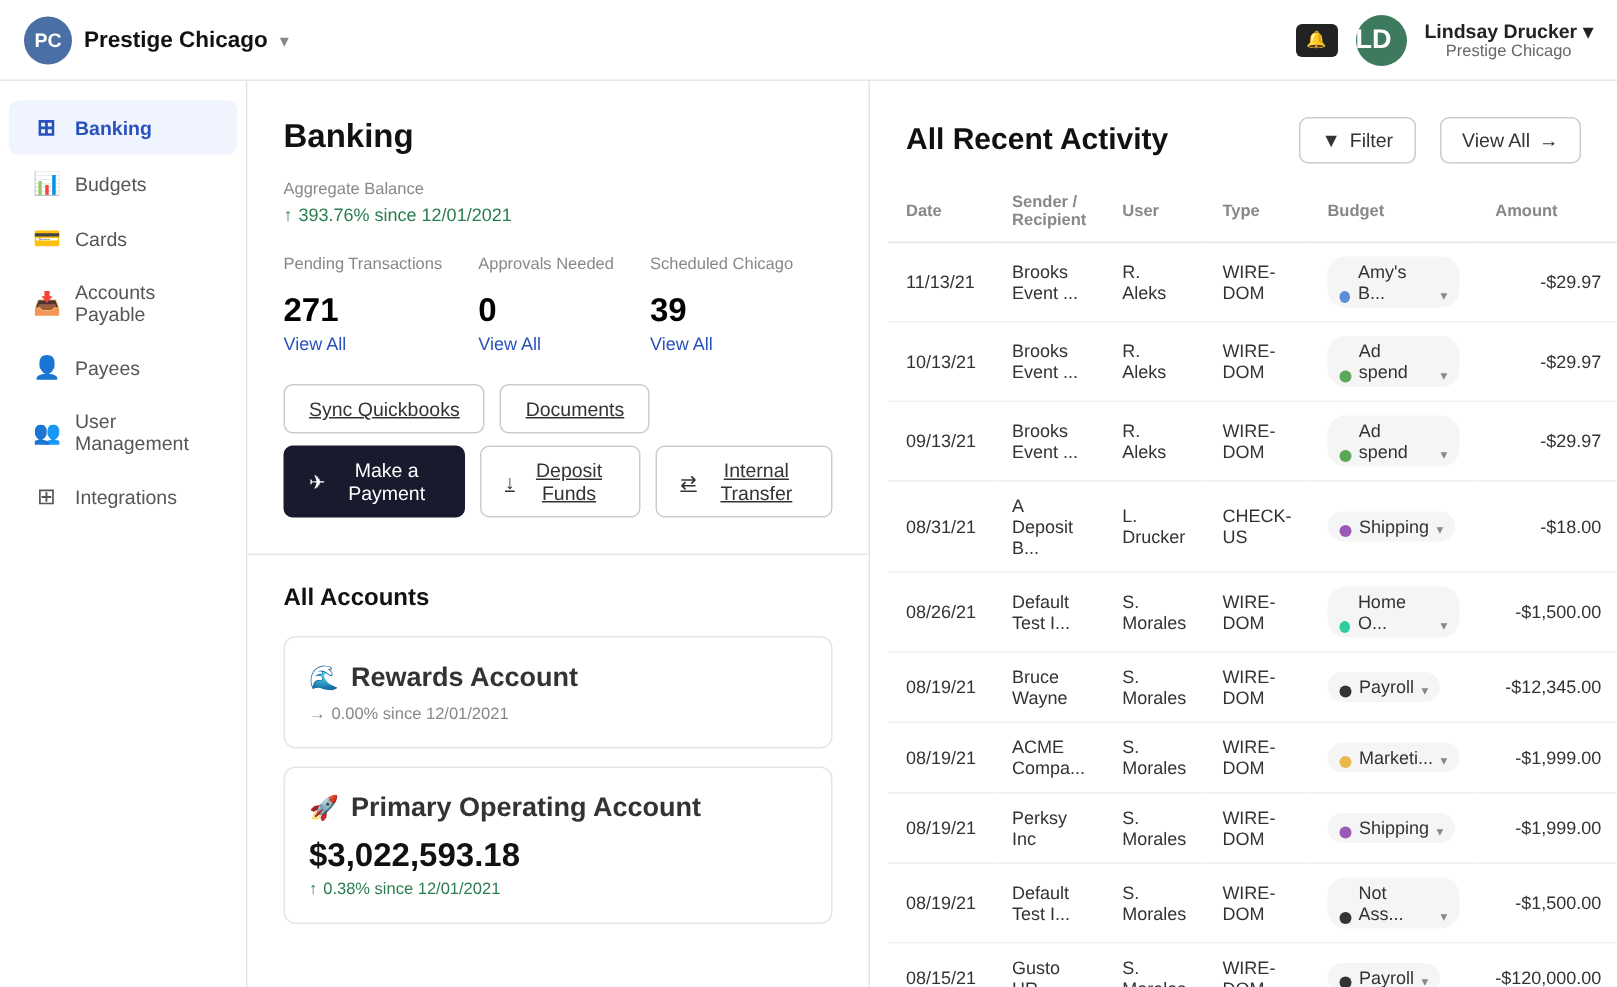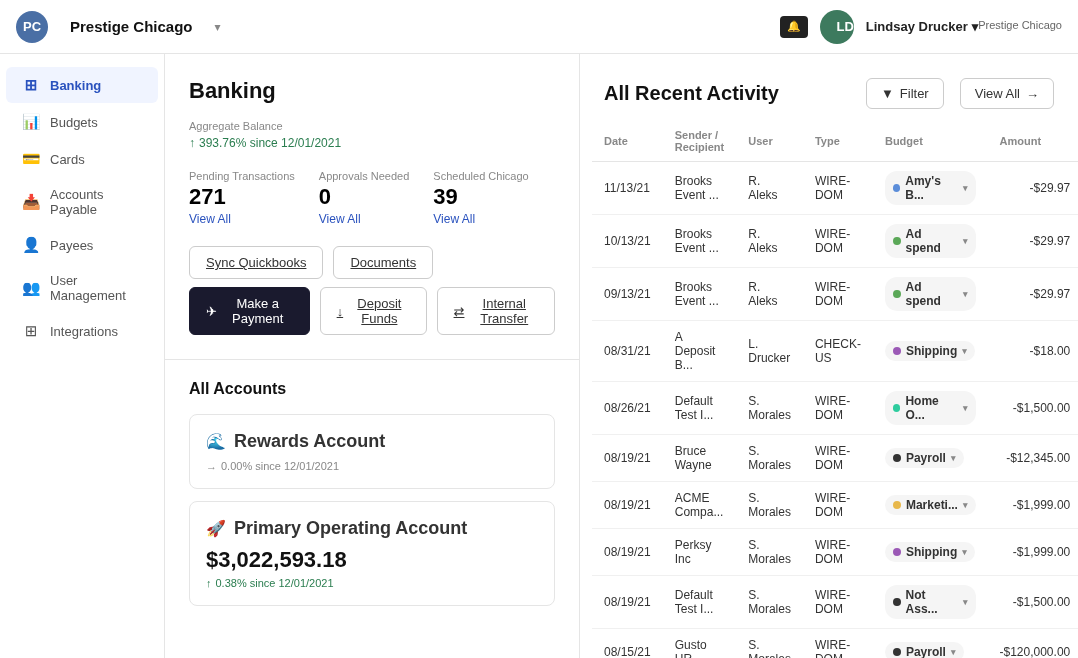--- a/index.html
+++ b/index.html
@@ -6,41 +6,41 @@
     body { font-family: -apple-system, BlinkMacSystemFont, 'Segoe UI', sans-serif; background: #f5f5f5; color: #222; font-size: 13px; }
 
     .app { display: flex; flex-direction: column; height: 658px; width: 1078px; overflow: hidden; }
 
     
     .top-nav {
       display: flex; align-items: center; justify-content: space-between;
       background: #fff; border-bottom: 1px solid #e5e5e5; padding: 0 16px;
       height: 54px; flex-shrink: 0;
     }
-    .top-nav-left { display: flex; align-items: center; gap: 22px; }
+    .top-nav-left { display: flex; align-items: center; gap: 8px; }
     .logo-circle {
       width: 32px; height: 32px; border-radius: 50%;
       background: #4a6fa5; color: #fff; display: flex; align-items: center;
       justify-content: center; font-weight: 700; font-size: 13px;
     }
     .brand-name { font-weight: 700; font-size: 15px; color: #111; }
     .chevron-icon { color: #888; font-size: 12px; }
 
     .top-nav-right { display: flex; align-items: center; gap: 12px; }
     .notif-btn {
       background: #222; color: #fff; border-radius: 4px;
       width: 28px; height: 22px; display: flex; align-items: center;
       justify-content: center; font-size: 11px; position: relative; cursor: pointer;
     }
     .user-avatar {
       width: 34px; height: 34px; border-radius: 50%; background: #3d7a5e;
-      color: #fff; display: flex; align-items: center; justify-content: flex-end;
-      font-weight: 700; font-size: 13px; cursor: pointer;
-    }
-    .user-info { display: flex; flex-direction: row; }
+      color: #fff; display: flex; align-items: center; justify-content: flex-start;
+      font-weight: 700; font-size: 18px; cursor: pointer;
+    }
+    .user-info { display: flex; flex-direction: column; align-items: center; }
     .user-name { font-weight: 600; font-size: 13px; display: flex; align-items: center; gap: 4px; }
     .user-org { font-size: 11px; color: #666; }
 
     
     .main { display: flex; flex: 1; overflow: hidden; }
 
     
     .sidebar {
       width: 165px; background: #fff; border-right: 1px solid #e5e5e5;
       padding: 12px 0; flex-shrink: 0; overflow-y: auto;
@@ -65,21 +65,21 @@
     .panel-header { padding: 24px 24px 16px; }
     .panel-title { font-size: 22px; font-weight: 700; color: #111; margin-bottom: 16px; }
 
     .balance-section { margin-bottom: 20px; }
     .balance-label { font-size: 11px; color: #888; margin-bottom: 4px; }
     .balance-amount { font-size: 28px; font-weight: 700; color: #111; }
     .balance-change { display: flex; align-items: center; gap: 4px; margin-top: 4px; font-size: 12px; color: #2a7d4f; }
 
     .stats-row { display: flex; gap: 24px; margin-bottom: 20px; }
     .stat-item { display: flex; flex-direction: column; }
-    .stat-label { font-size: 11px; color: #888; margin-bottom: 2px; }
+    .stat-label { font-size: 11px; color: #888; margin-bottom: 12px; }
     .stat-value { font-size: 22px; font-weight: 700; color: #000000; }
     .stat-link { color: #2a52be; font-size: 12px; text-decoration: none; cursor: pointer; margin-top: 2px; }
 
     .action-buttons { display: flex; gap: 10px; margin-bottom: 8px; }
     .btn {
       padding: 8px 16px; border-radius: 6px; border: 1px solid #ccc;
       background: #fff; font-size: 13px; cursor: pointer; font-weight: 500;
       display: flex; align-items: center; gap: 6px;
     }
     .btn-primary { background: #1a1a2e; color: #fff; border-color: #1a1a2e; }
@@ -118,23 +118,23 @@
     .activity-table th {
       text-align: left; font-size: 11px; font-weight: 600; color: #888;
       padding: 8px 12px; border-bottom: 1px solid #e5e5e5; background: #fff;
     }
     .activity-table td {
       padding: 9px 12px; border-bottom: 1px solid #f0f0f0;
       font-size: 12px; color: #333; vertical-align: middle;
     }
 
     .budget-pill {
-      display: inline-flex; align-items: center; gap: 5px;
+      display: inline-flex; align-items: flex-end; gap: 5px;
       background: #f5f5f5; border-radius: 12px; padding: 3px 8px;
-      font-size: 12px; cursor: pointer; font-weight: bold;
+      font-size: 12px; cursor: pointer;
     }
     .budget-dot { width: 8px; height: 8px; border-radius: 50%; display: inline-block; }
     .chevron-small { font-size: 9px; color: #888; }
 
     .amount-neg { color: #d63b3b; font-weight: 500; }
     .col-date { width: 75px; }
     .col-sender { width: 130px; }
     .col-user { width: 90px; }
     .col-type { width: 90px; }
     .col-budget { width: 130px; }

